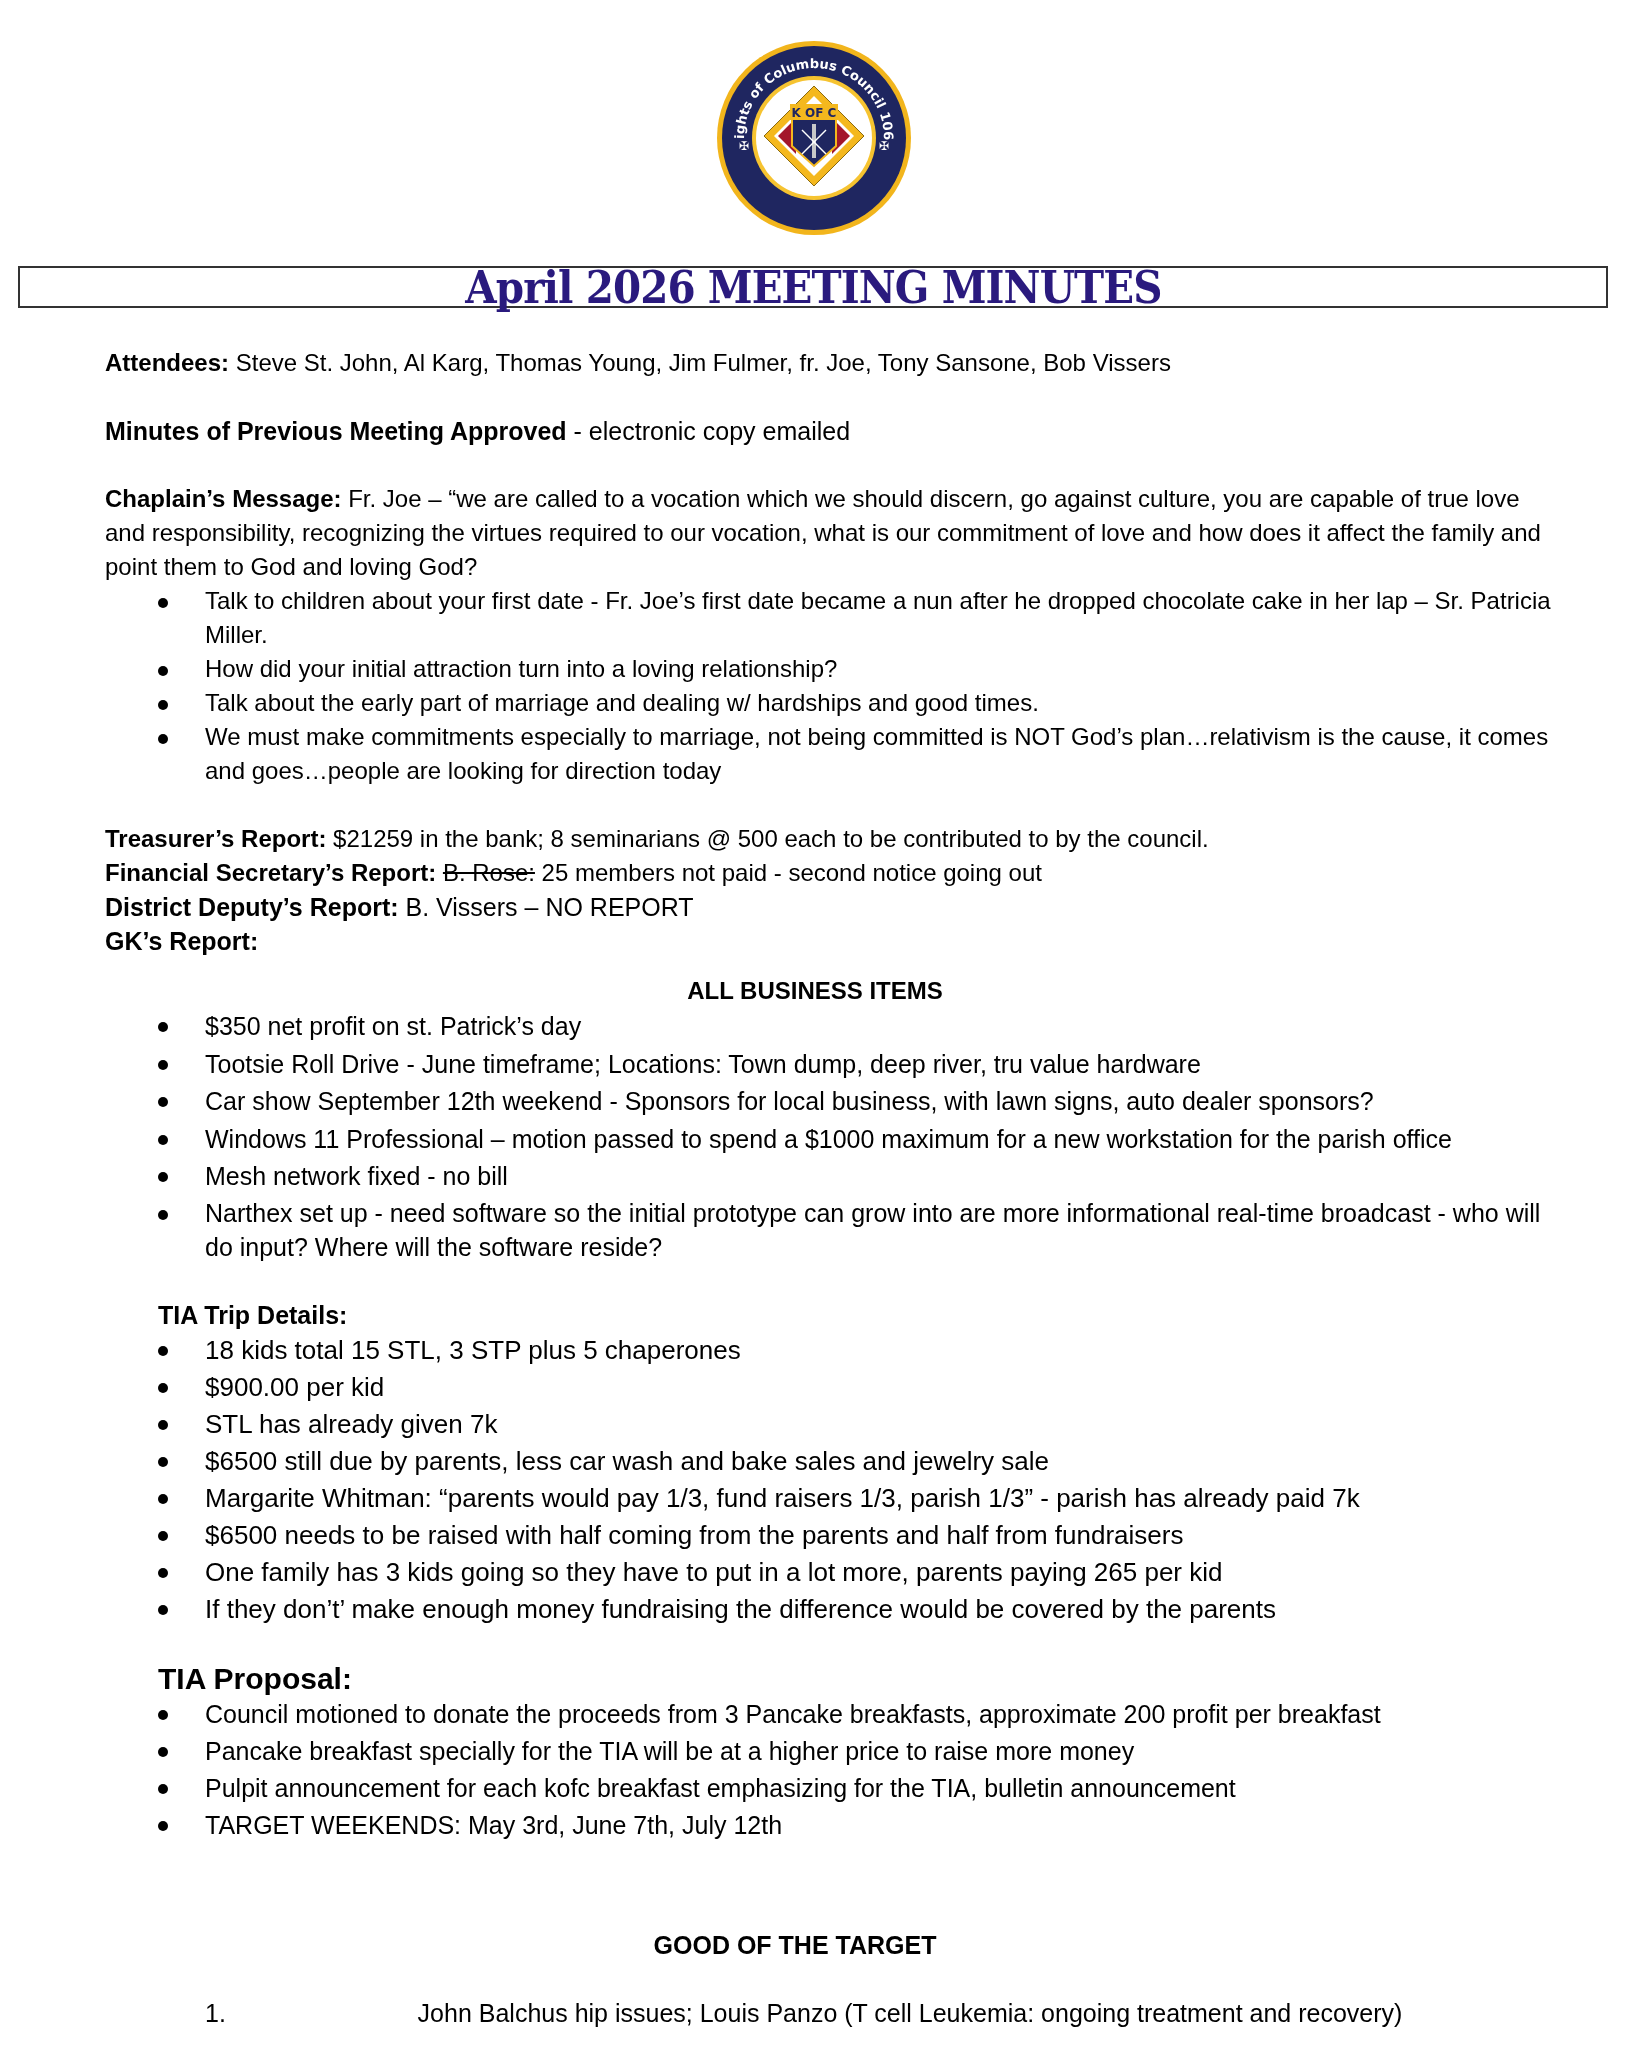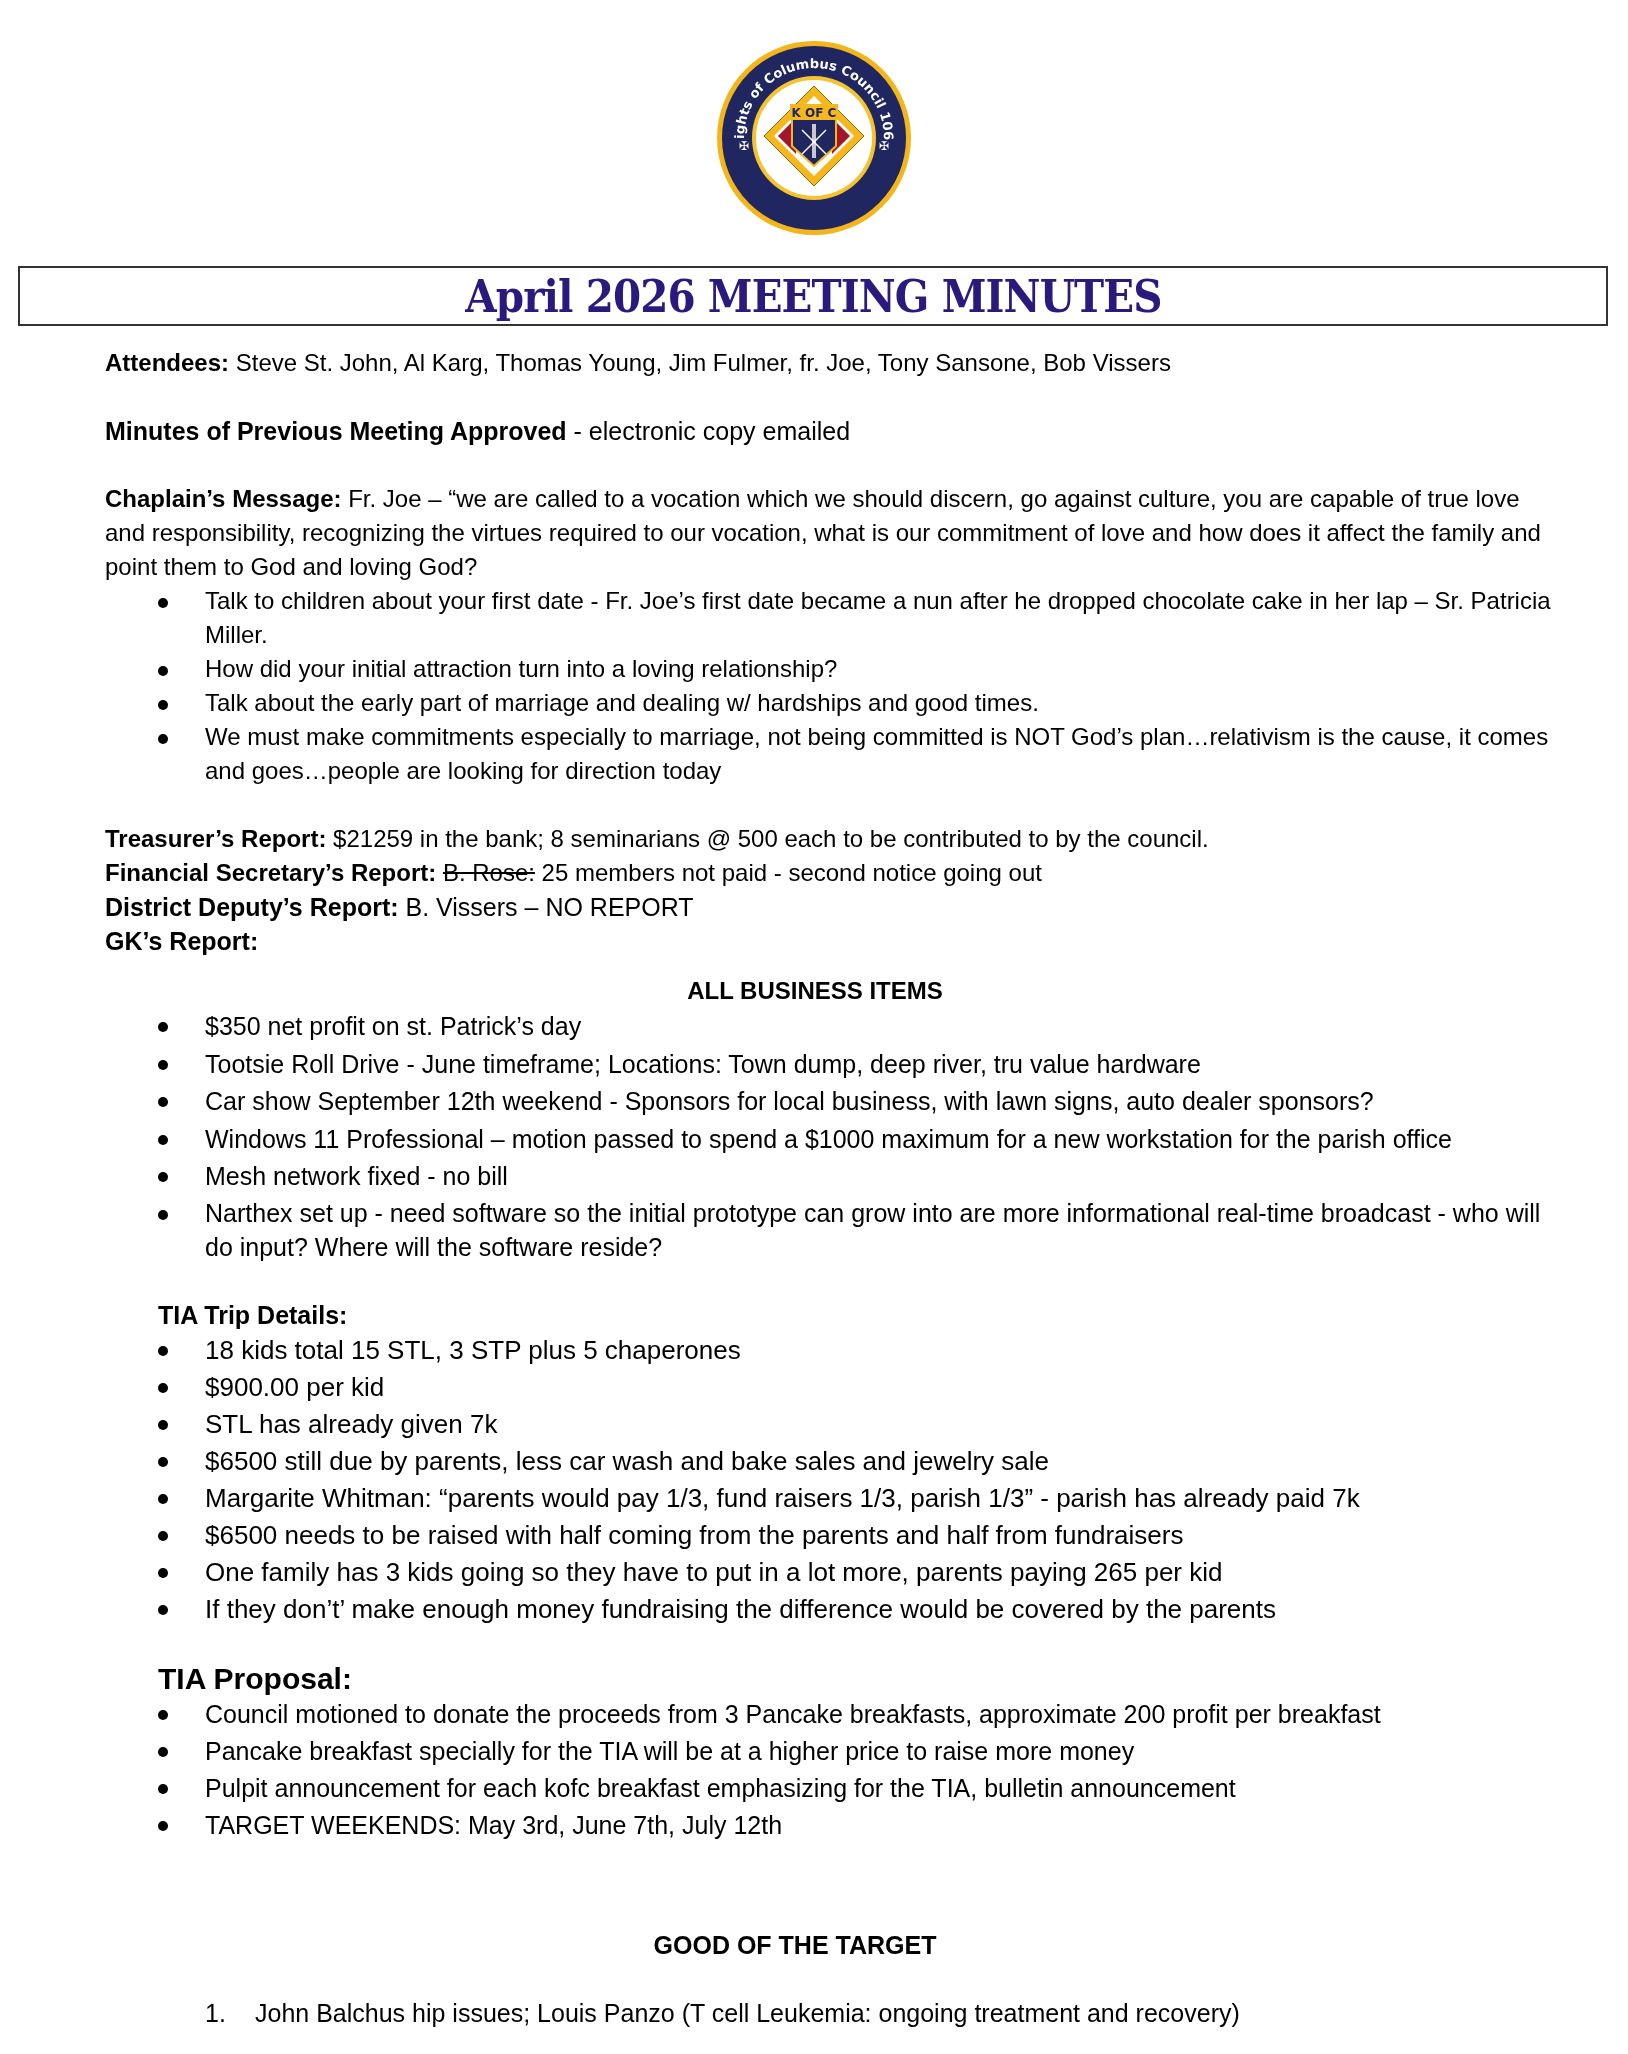--- a/index.html
+++ b/index.html
@@ -14,21 +14,21 @@
       left: 714px;
       top: 38px;
       width: 200px;
       height: 200px;
     }
     .title-box {
       position: absolute;
       left: 18px;
       top: 266px;
       width: 1590px;
-      height: 60px;
+      height: 42px;
       border: 2px solid #333333;
       display: flex;
       align-items: center;
       justify-content: center;
     }
     .title {
       font-family: "DejaVu Serif", "Liberation Serif", serif;
       font-weight: bold;
       font-size: 44px;
       color: #2a1a7e;
@@ -78,21 +78,21 @@
     .biz-list li { line-height: 37.5px; }
     .biz-list li.wrap { line-height: 34px; }
     .numbered {
       padding-left: 100px;
       position: relative;
     }
     .numbered .num {
       position: absolute;
       left: 100px;
     }
-    .numbered .txt { padding-left: 50px; display: block; }
+    .numbered .txt { padding-left: 50px; display: block; text-align: center; }
   </style>
 </head>
 <body>
 
 <div class="logo-wrap">
   <svg width="200" height="200" viewBox="0 0 200 200">
     <defs>
       <path id="ringPath" d="M 30 100 A 70 70 0 0 1 170 100"></path>
     </defs>
     <circle cx="100" cy="100" r="97" fill="#f2b51c"></circle>

